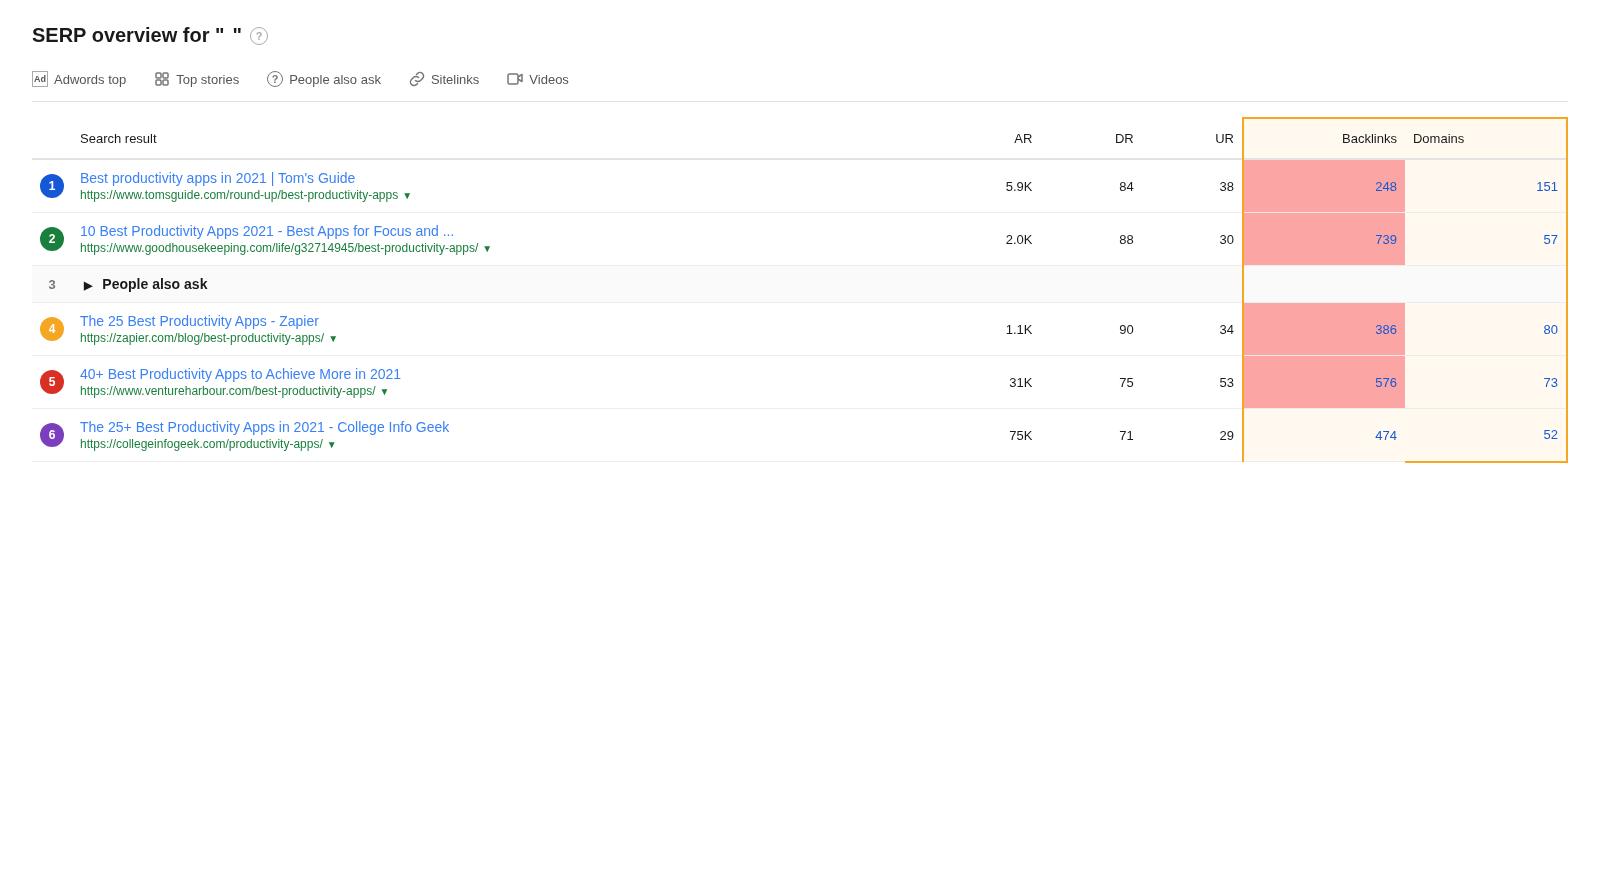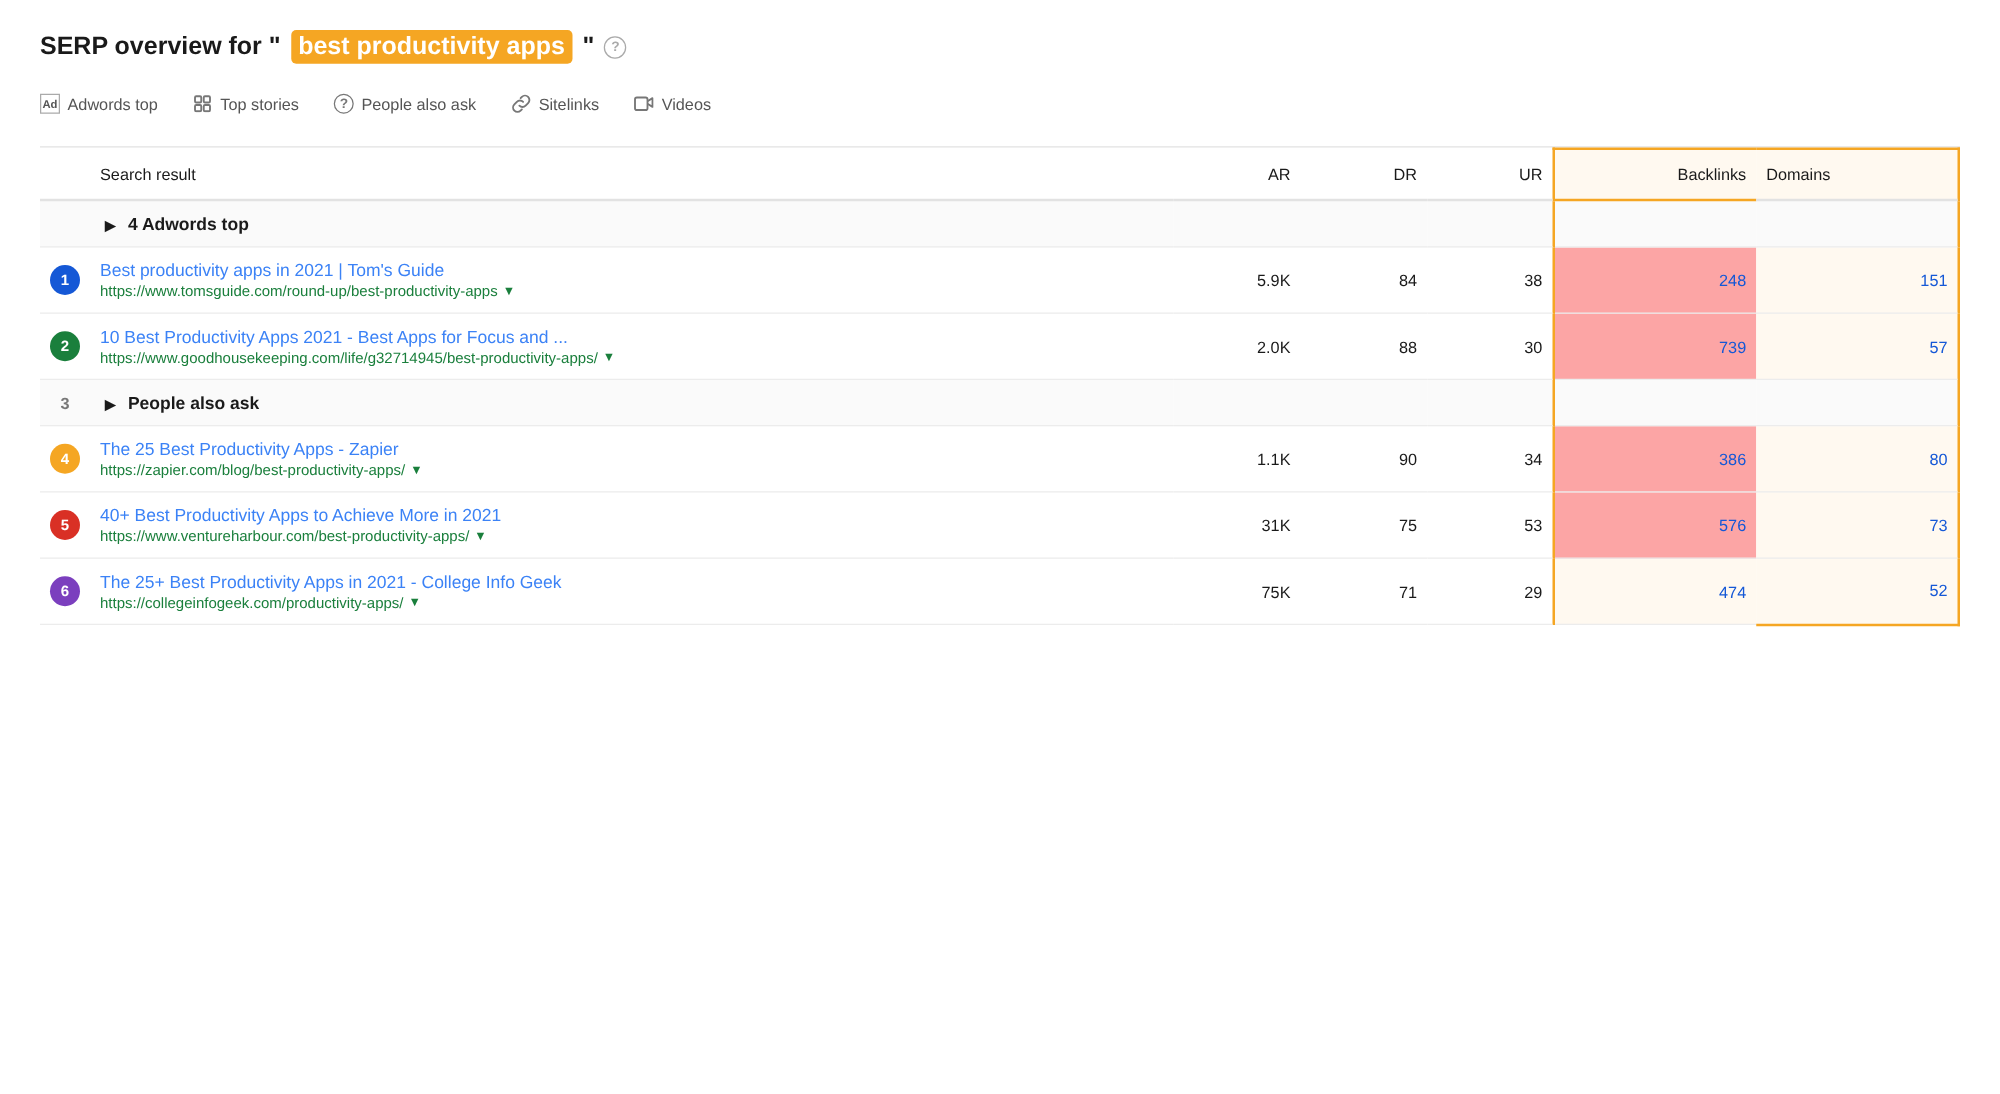--- a/index.html
+++ b/index.html
@@ -39,22 +39,22 @@
       font-size: 11px;
       cursor: pointer;
       font-weight: 700;
     }
 
     
     .nav-tabs {
       display: flex;
       gap: 28px;
       align-items: center;
-      margin-bottom: 0;
-      padding-bottom: 22px;
+      margin-bottom: 15px;
+      padding-bottom: 10px;
       border-bottom: 1px solid #e2e2e2;
     }
     .nav-tab {
       display: flex;
       align-items: center;
       gap: 6px;
       color: #555;
       font-size: 13px;
       cursor: pointer;
       padding: 4px 0;
@@ -217,21 +217,20 @@
       position: relative;
       width: 100%;
     }
   </style>
 </head>
 <body>
 
 <div>
   <div class="page-title">
     <span>SERP overview for "</span>
-      <span class="keyword-highlight">best productivity apps</span>
       <span>"</span>
     <span class="help-icon">?</span>
   </div>
 </div>
 
 <nav class="nav-tabs">
   <div class="nav-tab">
     <span class="tab-icon" style="border:1px solid #aaa; font-size:9px; padding:1px 2px; font-weight:700; color:#555;">Ad</span>
     <span>Adwords top</span>
   </div>
@@ -278,32 +277,20 @@
         <th>Search result</th>
         <th class="num-col">AR</th>
         <th class="num-col">DR</th>
         <th class="num-col">UR</th>
         <th class="num-col backlinks-col highlight-col-header" style="text-align:right;">Backlinks</th>
         <th class="num-col domains-col highlight-col-last" style="text-align:left; border-right:2.5px solid #f5a623;">Domains</th>
       </tr>
     </thead>
     <tbody>
 
-      <tr class="section-row">
-        <td></td>
-        <td>
-          <span class="expand-icon">▶</span>
-          <span>4 Adwords top</span>
-        </td>
-        <td></td>
-        <td></td>
-        <td></td>
-        <td class="highlight-col-top"></td>
-        <td class="highlight-col-right" style="border-right:2.5px solid #f5a623;"></td>
-      </tr>
 
       <tr>
         <td class="rank-cell">
           <span class="rank-badge badge-blue">1</span>
         </td>
         <td class="link-cell">
           <a href="#">Best productivity apps in 2021 | Tom's Guide</a>
           <div class="url-green">
             <span>https://www.tomsguide.com/round-up/best-productivity-apps</span>
             <span class="url-arrow">▼</span>

